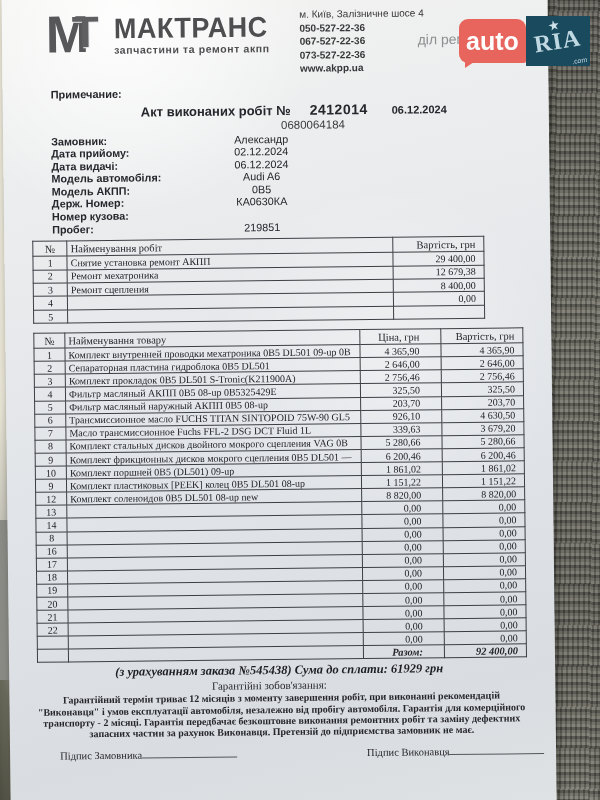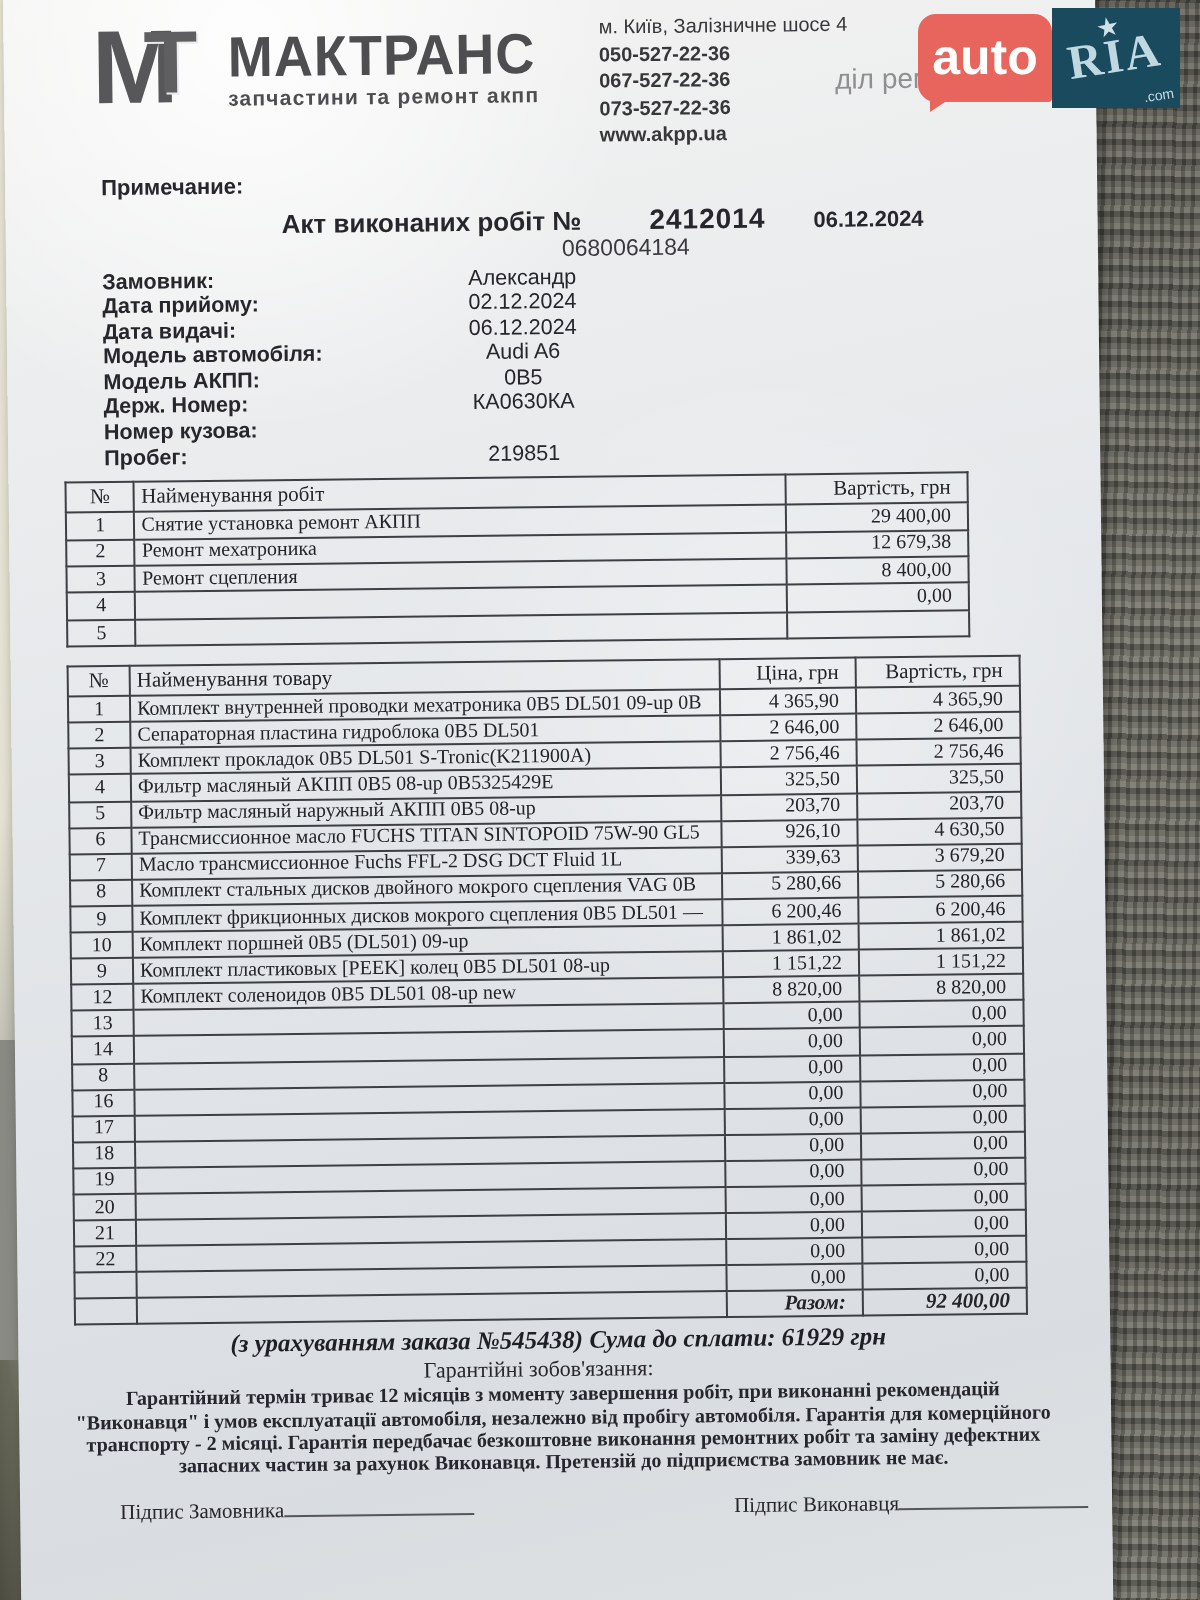--- a/index.html
+++ b/index.html
@@ -47,59 +47,59 @@
   .mt-t{position:absolute;left:26px;top:2px;font-weight:900;font-size:44px;line-height:40px;color:#5f5f62;text-shadow:1px 1px 0 #e9ebed;}
   .brand{margin-left:6px;margin-top:6px;color:#4e4e51;}
   .brand-name{font-weight:900;font-size:27px;letter-spacing:.5px;line-height:26px;transform:scaleY(1.05);}
   .brand-tagline{font-weight:700;font-size:10.5px;letter-spacing:.6px;margin-top:2px;text-align:right;}
   .contact-block{margin-left:30px;margin-top:0;position:relative;font-size:10px;color:#37373a;line-height:13.5px;width:190px;}
   .contact-address{font-weight:400;}
   .contact-phone{font-weight:700;}
   .contact-site{font-weight:700;}
   .repair-dept-note{position:absolute;left:118px;top:27px;color:#8f8f92;font-size:14px;white-space:nowrap;}
   
-  .watermark{position:absolute;top:4px;right:10px;display:flex;align-items:flex-start;}
+  .watermark{position:absolute;top:16px;right:10px;display:flex;align-items:flex-start;}
   .wm-auto{
     width:67px;height:44px;background:#e7655c;border-radius:9px 9px 2px 9px;
     color:#fff;font-weight:700;font-size:25px;display:flex;align-items:center;justify-content:center;
     position:relative;margin-top:3px;
   }
   .wm-auto::after{content:"";position:absolute;left:6px;bottom:-5px;border-left:9px solid #e7655c;border-bottom:6px solid transparent;}
   .wm-ria{
     width:64px;height:50px;background:#1a4a5e;position:relative;overflow:hidden;
     display:flex;align-items:center;justify-content:center;
   }
   .wm-ria-text{font-family:"Liberation Serif",serif;font-weight:700;font-size:24px;color:#bfd8e2;transform:rotate(-9deg);letter-spacing:1px;}
   .wm-star{position:absolute;left:22px;top:2px;color:#cfe2ea;font-size:13px;transform:rotate(-12deg);}
   .wm-com{position:absolute;right:3px;bottom:2px;color:#c6dbe4;font-size:7px;transform:rotate(-9deg);}
   
   .note-label{margin:10px 0 0 48px;font-weight:700;font-size:11px;}
   .title-row{margin:4px 0 0 138px;display:flex;align-items:baseline;white-space:nowrap;}
   .doc-title{font-weight:700;font-size:13px;}
-  .doc-number{font-weight:700;font-size:14px;margin-left:34px;letter-spacing:.5px;}
+  .doc-number{font-weight:700;font-size:14px;margin-left:19px;letter-spacing:.5px;}
   .doc-date{font-weight:700;font-size:11px;margin-left:24px;}
   .doc-phone{margin:1px 0 0 278px;font-size:11.5px;color:#3a3a3e;}
   
   .fields{margin:2px 0 0 48px;}
   .field-row{display:flex;height:12.6px;align-items:baseline;}
   .field-label{font-weight:700;font-size:10.8px;width:145px;}
   .field-value{font-size:10.8px;width:130px;text-align:center;}
   
   table{border-collapse:collapse;margin-left:28px;width:452px;table-layout:fixed;
         font-family:"Liberation Serif",serif;color:#23242a;}
   .works-table{margin-top:5px;}
   .goods-table{margin-top:9px;}
   th,td{border:1px solid #3d3f45;padding:0 3px;overflow:hidden;white-space:nowrap;}
   th{font-weight:400;font-size:10.5px;height:14px;text-align:center;}
   td{font-size:10px;height:12.4px;line-height:11px;}
   .goods-table td{height:12.1px;}
   .col-num{width:24px;text-align:center;}
   .col-name{width:288px;text-align:left;}
   .col-cost{width:70px;text-align:right;padding-right:8px;}
-  .col-price{width:56px;text-align:right;padding-right:8px;}
+  .col-price{width:56px;text-align:right;padding-right:21px;}
   .works-table .col-cost{width:70px;}
   .total-row td{font-weight:700;font-style:italic;font-size:10.5px;}
   .total-label{text-align:right;padding-left:4px;}
   
   .sum-line{margin:3px 0 0 40px;width:460px;text-align:center;
     font-family:"Liberation Serif",serif;font-weight:700;font-style:italic;font-size:12.5px;color:#1e1f26;}
   .warranty-title{margin:1px 0 0 30px;width:460px;text-align:center;
     font-family:"Liberation Serif",serif;font-size:11px;}
   .warranty-text{margin:1px auto 0 22px;width:500px;text-align:center;
     font-family:"Liberation Serif",serif;font-weight:600;font-size:10px;line-height:11.2px;color:#26262e;}

